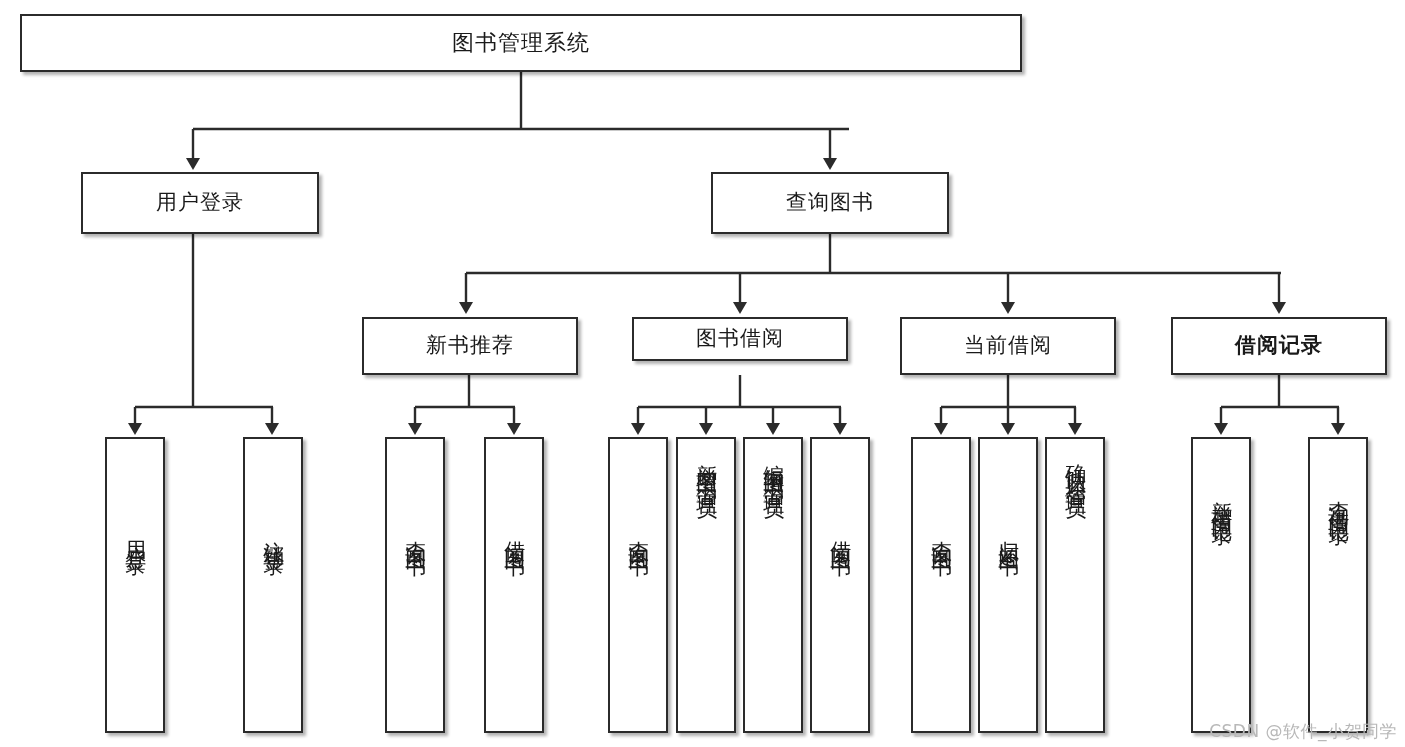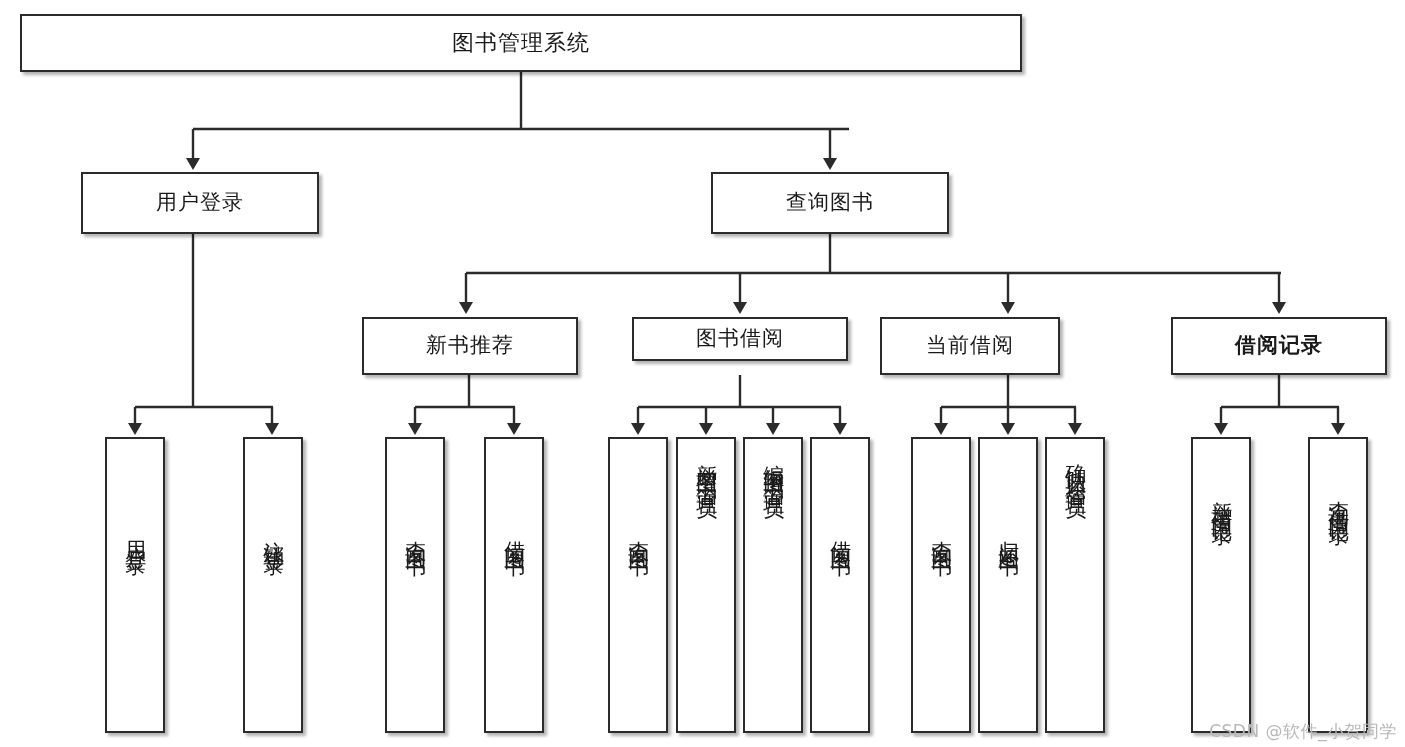--- a/index.html
+++ b/index.html
@@ -135,21 +135,21 @@
   </div>
 
   <div class="node horiz" style="left:362px;top:317px;width:216px;height:58px;">
     <span class="label">新书推荐</span>
   </div>
 
   <div class="node horiz" style="left:632px;top:317px;width:216px;height:44px;">
     <span class="label">图书借阅</span>
   </div>
 
-  <div class="node horiz" style="left:880px;top:317px;width:180px;height:58px;">
+  <div class="node horiz" style="left:900px;top:317px;width:216px;height:58px;">
     <span class="label">当前借阅</span>
   </div>
 
   <div class="node horiz" style="left:1171px;top:317px;width:216px;height:58px;font-weight:bold;">
     <span class="label">借阅记录</span>
   </div>
 
   <div class="node vert" style="left:105px;top:437px;width:60px;height:296px;padding-top:85px;">
     <span class="label">用户登录</span>
   </div>

